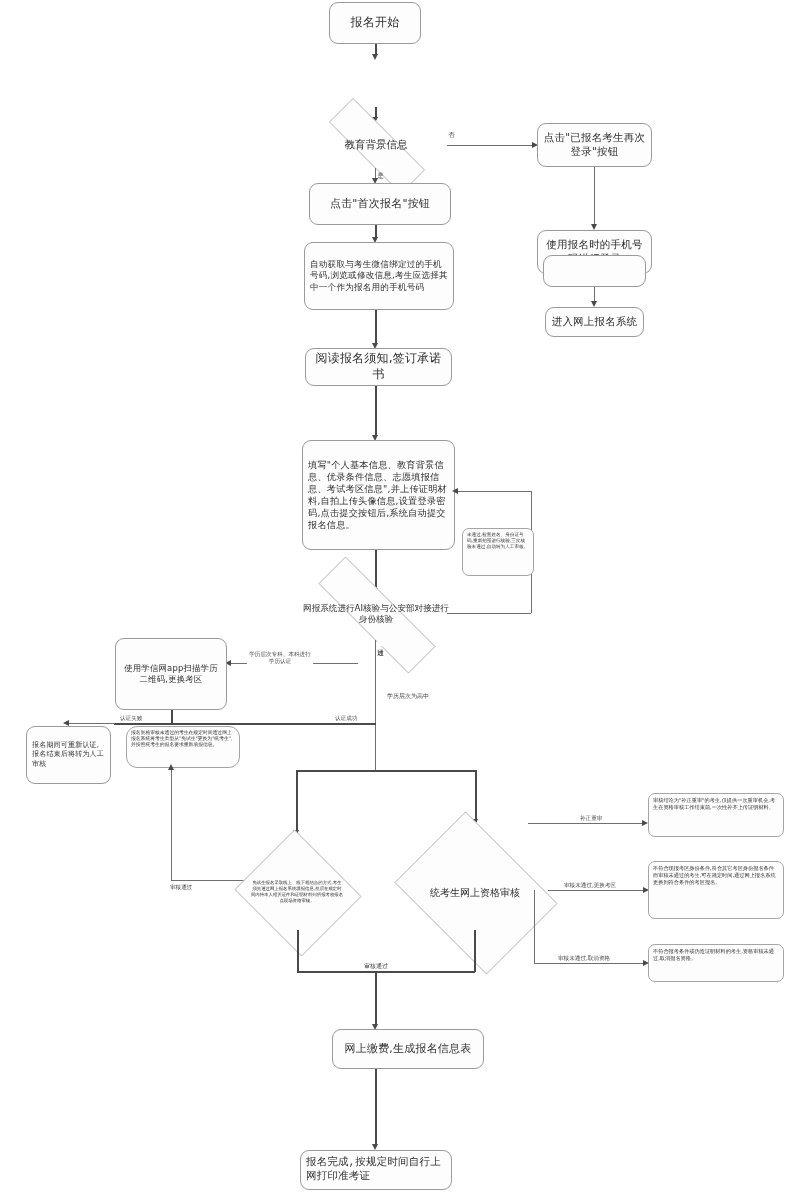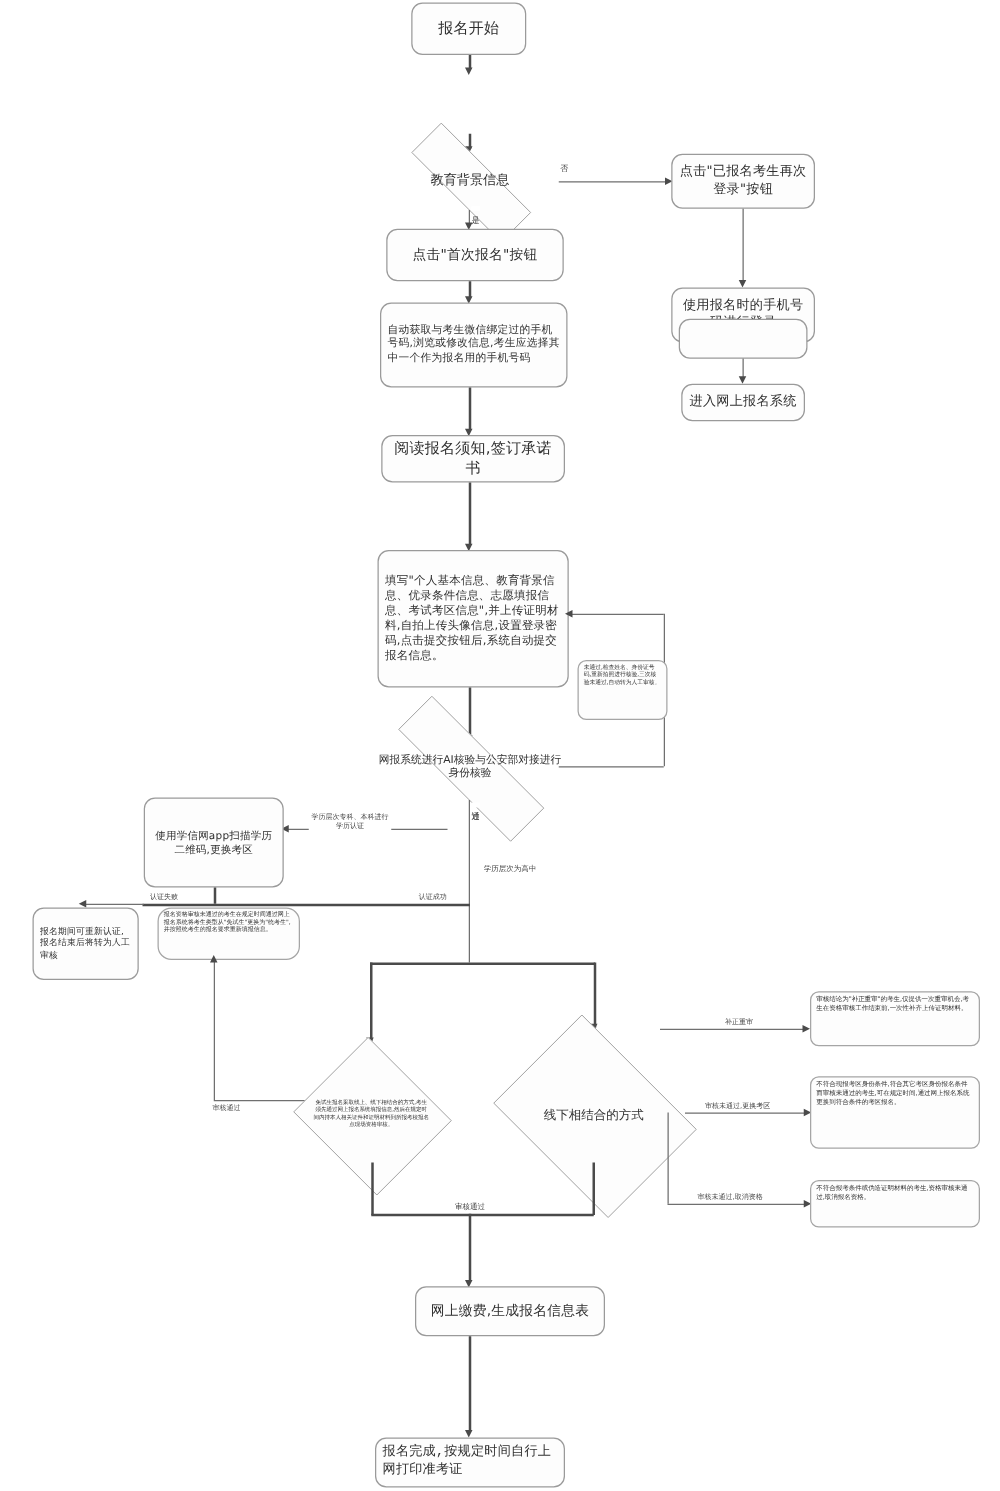--- a/index.html
+++ b/index.html
@@ -174,21 +174,21 @@
   <div class="arw down" style="left:292.5px;top:830px;"></div>
   <div class="arw down" style="left:471.5px;top:819px;"></div>
 
   <div class="dia" style="left:231px;top:833px;width:132px;height:118px;">
     <div class="shape"></div>
     <div class="lbl" style="font-size:4.4px;line-height:1.38;left:15%;width:70%;">免试生报名采取线上、线下相结合的方式,考生须先通过网上报名系统填报信息,然后在规定时间内持本人相关证件和证明材料到所报考校报名点现场资格审核。</div>
   </div>
 
   <div class="dia" style="left:384px;top:822px;width:182px;height:140px;">
     <div class="shape"></div>
-    <div class="lbl" style="font-size:10px;">线下相结合的方式</div>
+    <div class="lbl" style="font-size:10px;">统考生网上资格审核</div>
   </div>
 
   <div class="ln lv thick" style="left:297px;top:930px;height:42px;"></div>
   <div class="ln lv thick" style="left:474px;top:930px;height:42px;"></div>
   <div class="ln lh thick" style="left:297px;top:971px;width:178px;"></div>
   <div class="elbl" style="left:362px;top:963px;font-size:6px;">审核通过</div>
   <div class="ln lv thick" style="left:375px;top:971px;height:54px;"></div>
   <div class="arw down" style="left:371.5px;top:1024px;"></div>
 
   <div class="ln lh" style="left:528px;top:823px;width:115px;"></div>

